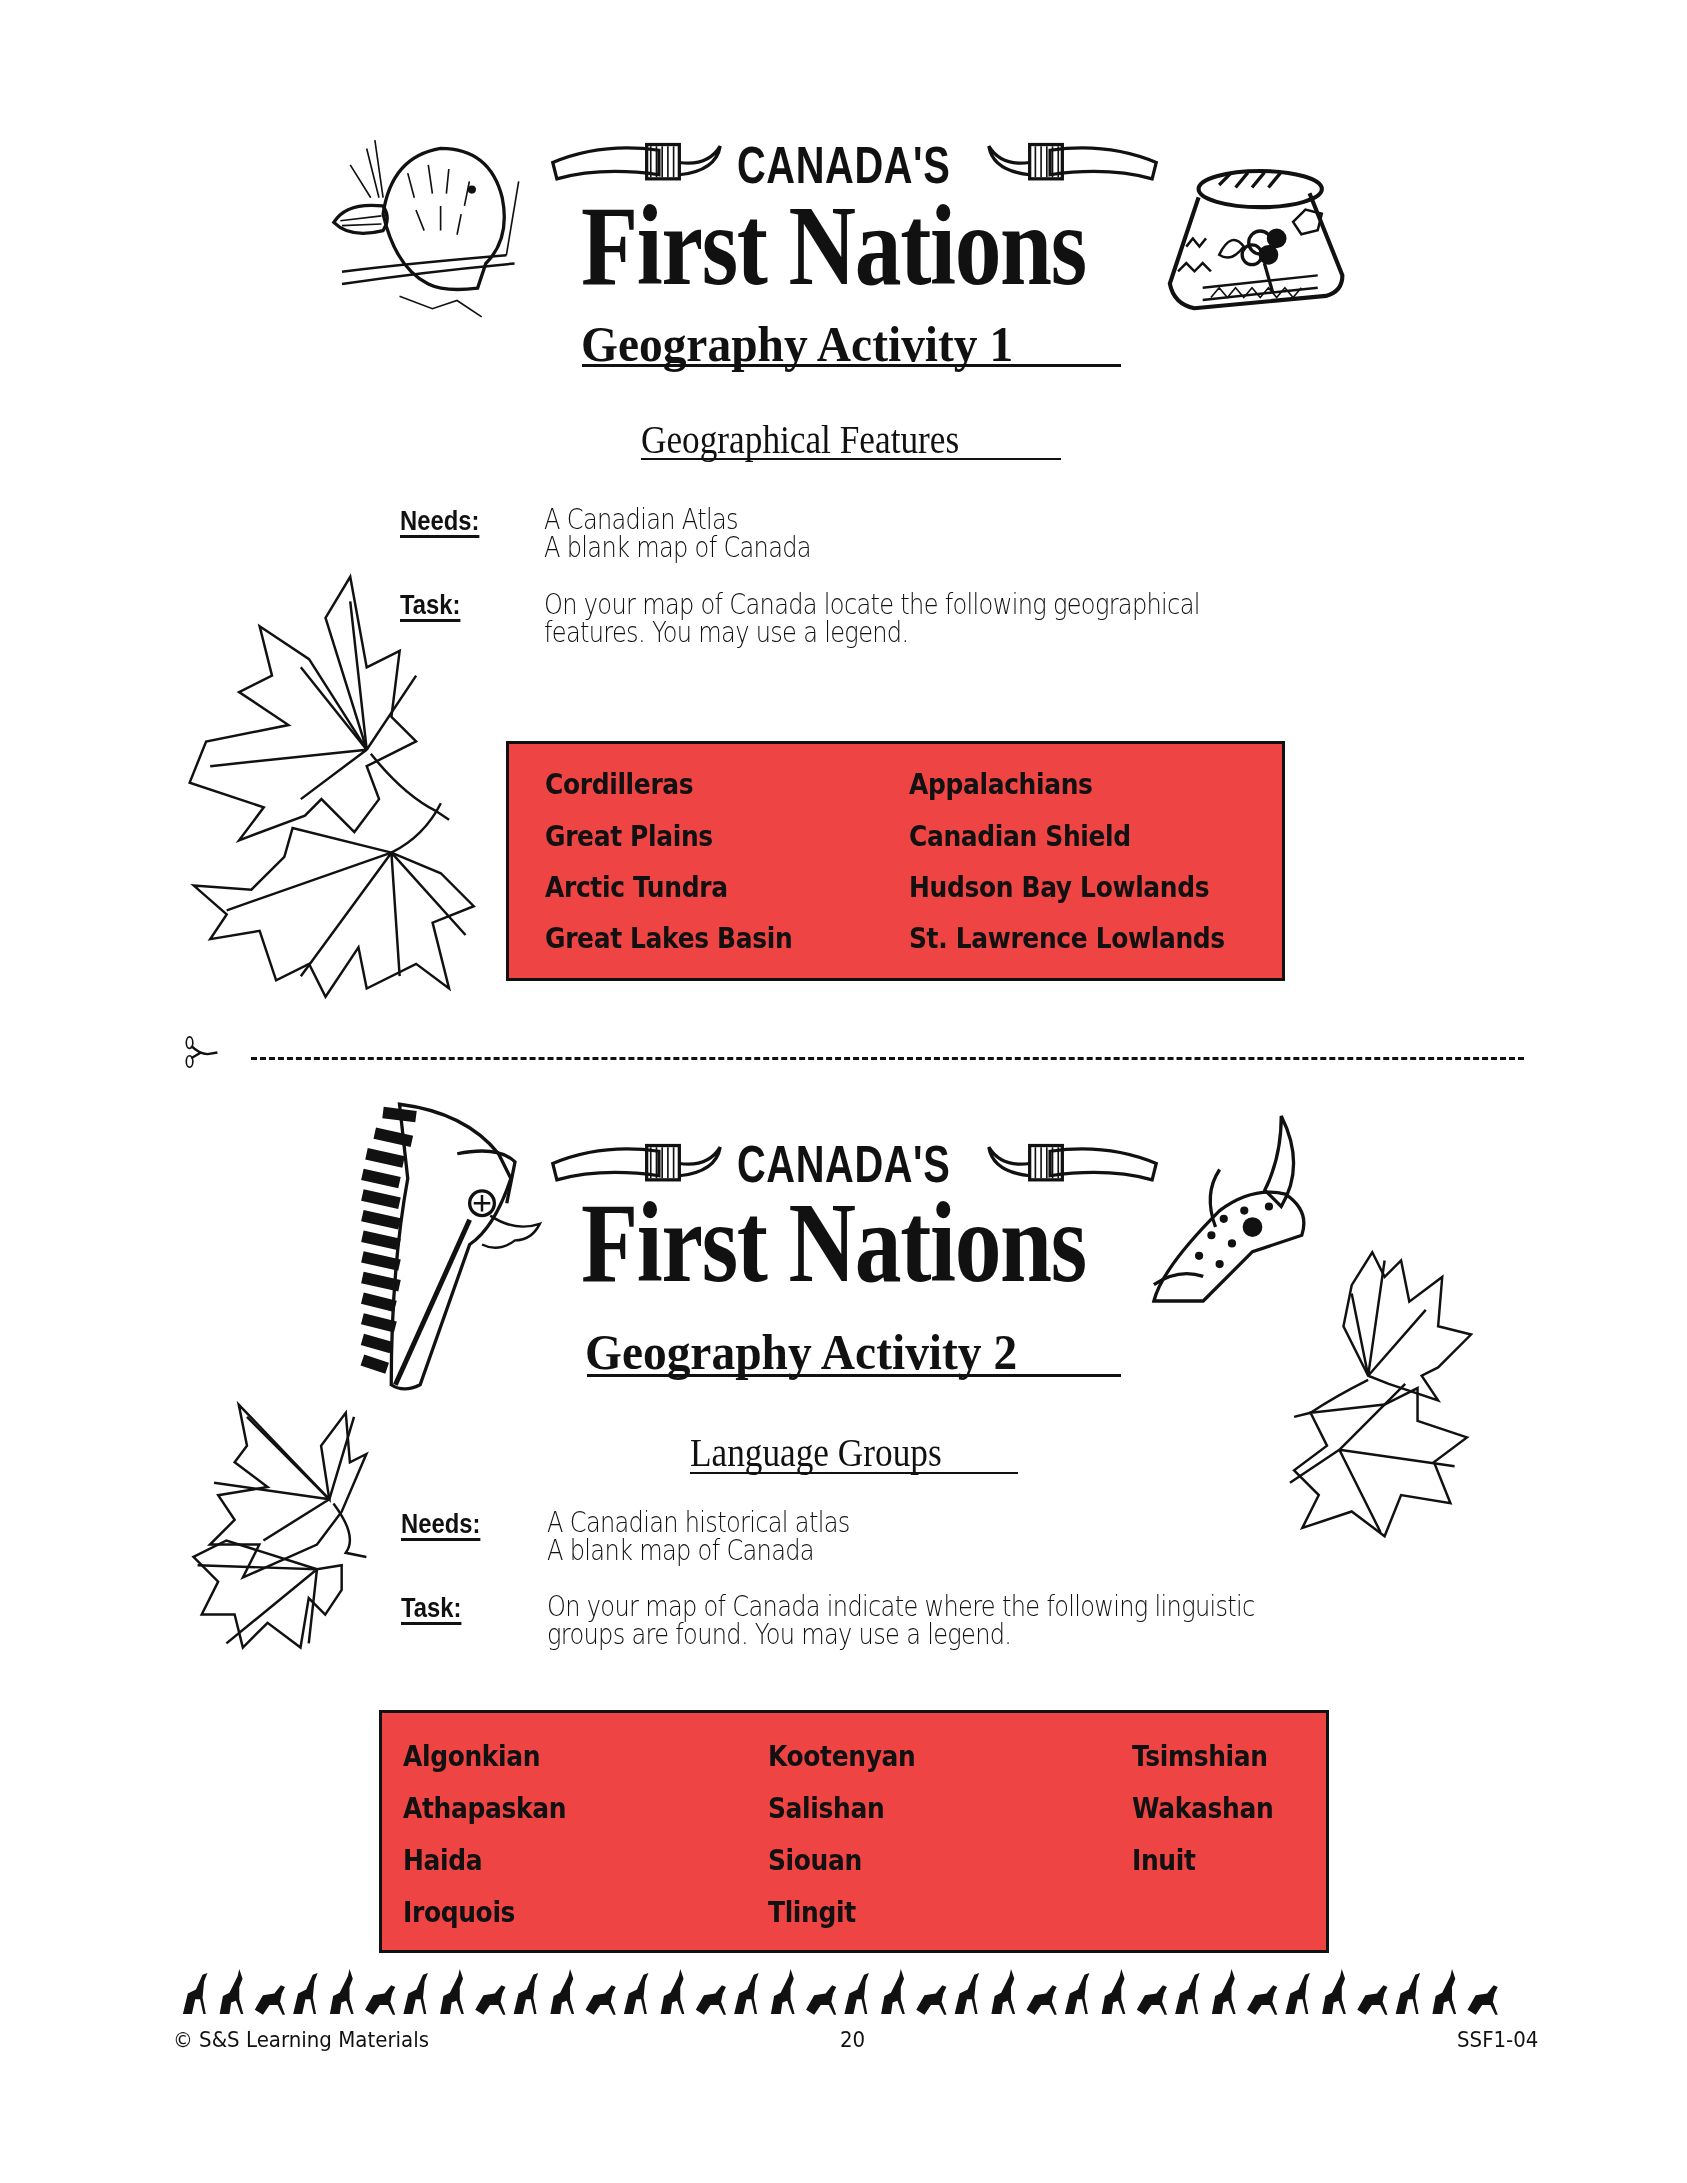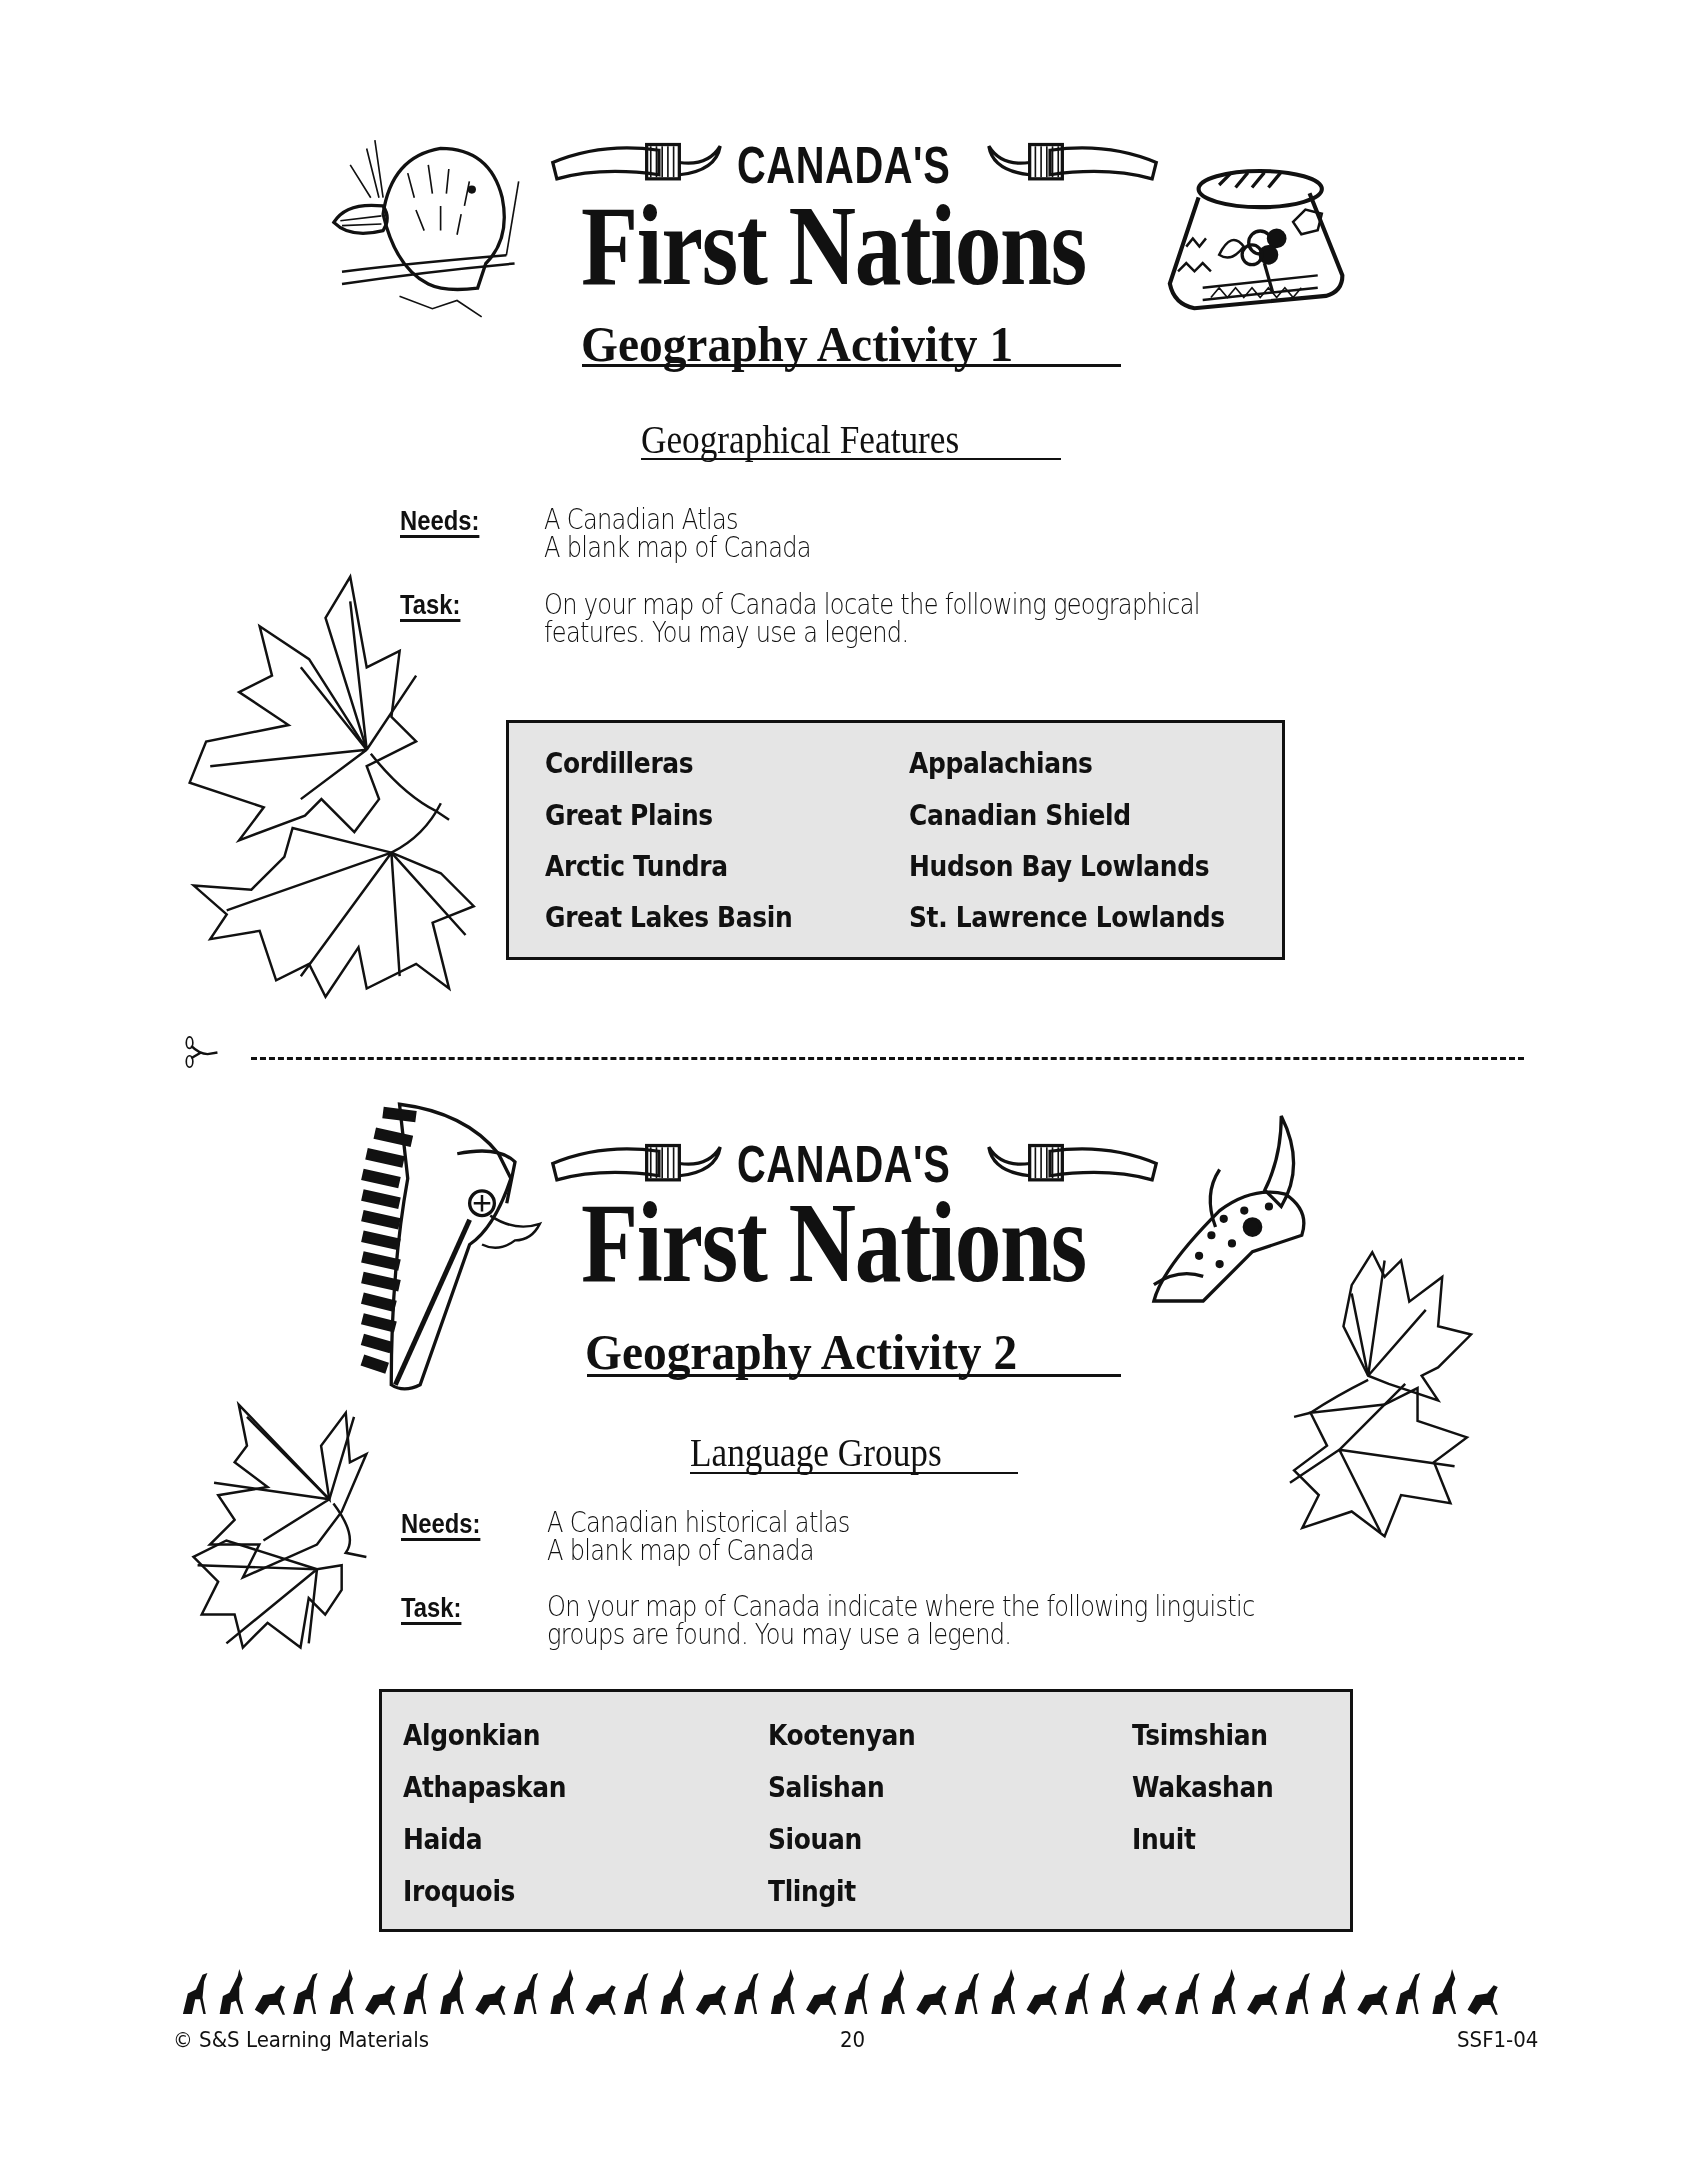--- a/index.html
+++ b/index.html
@@ -12,21 +12,21 @@
   .activity-title { font-family:"Liberation Serif", serif; font-weight:bold; font-size:51px; white-space:nowrap; transform:scaleX(0.93); transform-origin:left top; }
   .activity-underline { position:absolute; height:2.5px; background:#111; }
   .subtitle { font-family:"Liberation Serif", serif; font-size:41px; white-space:nowrap; transform:scaleX(0.86); transform-origin:left top; }
   .sub-underline { position:absolute; height:1.6px; background:#111; }
 
   
   .label { font-family:"Liberation Sans", sans-serif; font-weight:bold; font-size:28px; text-decoration:underline; text-decoration-thickness:2.5px; text-underline-offset:5px; transform:scaleX(0.85); transform-origin:left top; white-space:nowrap; }
   .body-line { font-family:"DejaVu Sans", sans-serif; font-size:28px; line-height:27px; white-space:nowrap; transform:scaleX(0.86); transform-origin:left top; letter-spacing:-0.8px; font-weight:300; }
 
   
-  .box { position:absolute; border:3.3px solid #111; background:#e5e5e5; }
+  .box { position:absolute; border:3.3px solid #111; background:#ef4444;margin-top:21px; }
   .box-item { position:absolute; font-family:"DejaVu Sans", sans-serif; font-weight:bold; font-size:29px; white-space:nowrap; transform:scaleX(0.86); transform-origin:left top; letter-spacing:-0.4px; }
 
   
   .cut-line { position:absolute; left:251px; top:1057px; width:1273px; height:0; border-top:3.3px dashed #111; }
 
   
   .footer-text { font-family:"DejaVu Sans", sans-serif; font-size:22px; white-space:nowrap; transform:scaleX(0.9); transform-origin:left top; }
 
   svg { position:absolute; overflow:visible; }
 </style>
@@ -203,21 +203,21 @@
   </svg>
 
   <div class="abs label" style="left:401px;top:1508px;">Needs:</div>
   <div class="abs body-line" style="left:547px;top:1509px;">A Canadian historical atlas</div>
   <div class="abs body-line" style="left:547px;top:1537px;">A blank map of Canada</div>
 
   <div class="abs label" style="left:401px;top:1592px;">Task:</div>
   <div class="abs body-line" style="left:547px;top:1593px;">On your map of Canada indicate where the following linguistic</div>
   <div class="abs body-line" style="left:547px;top:1621px;">groups are found.  You may use a legend.</div>
 
-  <div class="box" style="left:379px;top:1689px;width:944px;height:237px;padding-left:24px;">
+  <div class="box" style="left:379px;top:1689px;width:944px;height:237px;">
     <div class="box-item" style="left:21.4px;top:26px;">Algonkian</div>
     <div class="box-item" style="left:21.4px;top:78px;">Athapaskan</div>
     <div class="box-item" style="left:21.4px;top:130px;">Haida</div>
     <div class="box-item" style="left:21.4px;top:182px;">Iroquois</div>
     <div class="box-item" style="left:386px;top:26px;">Kootenyan</div>
     <div class="box-item" style="left:386px;top:78px;">Salishan</div>
     <div class="box-item" style="left:386px;top:130px;">Siouan</div>
     <div class="box-item" style="left:386px;top:182px;">Tlingit</div>
     <div class="box-item" style="left:750px;top:26px;">Tsimshian</div>
     <div class="box-item" style="left:750px;top:78px;">Wakashan</div>

